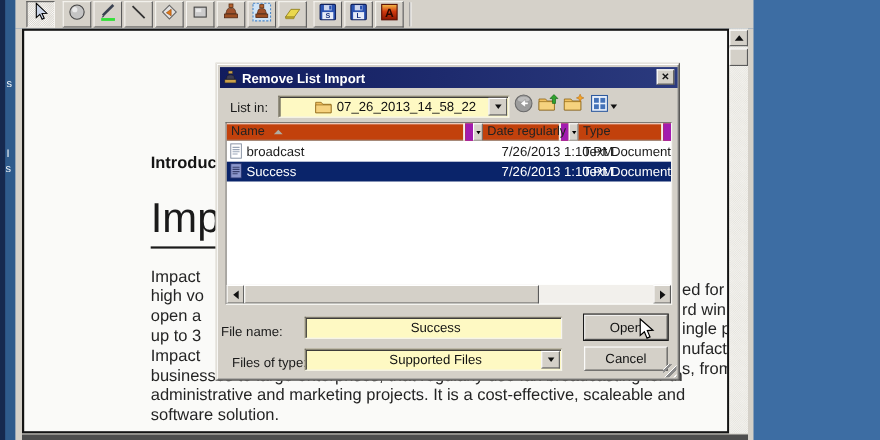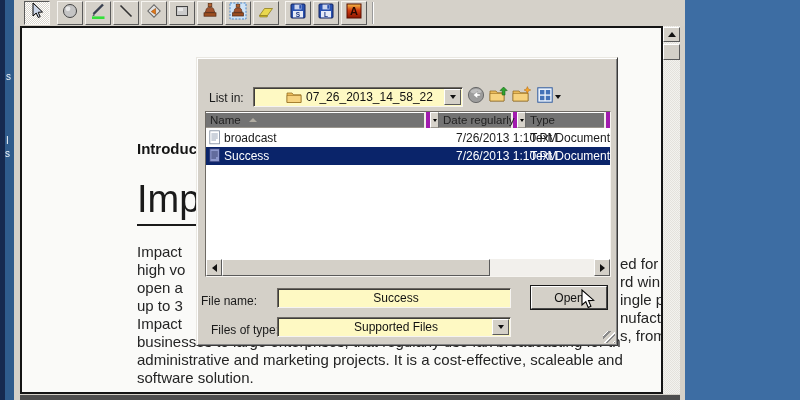--- a/index.html
+++ b/index.html
@@ -70,22 +70,22 @@
   .combo { position:absolute; height:20px; display:flex; align-items:center; font-size:12px; color:#111; }
   .combo .cval { padding-left:4px; white-space:nowrap; }
   .dropbtn { position:absolute; right:1px; top:1px; bottom:1px; width:17px; background:#d4d0c8;
              border:1px solid; border-color:#fff #5a5a5a #5a5a5a #fff;
              display:flex; align-items:center; justify-content:center; }
   .navbtn { position:absolute; top:29px; width:20px; height:19px; display:flex; align-items:center; justify-content:center; }
 
   
   .listbox { position:absolute; left:8px; top:53px; width:406px; height:166px; background:#fff;
              border:1px solid; border-color:#6e6a64 #f6f4f0 #f6f4f0 #6e6a64; overflow:hidden; }
-  .lhead { position:absolute; left:0; top:0; height:16px; background:#737373;
-           border-right:4px solid #a21caf; box-shadow:inset -2px 0 0 #f2f0ea, inset 0 -1px 0 #9a968e, inset 0 1px 0 #fff;
+  .lhead { position:absolute; left:0; top:0; height:16px; background:#c2410c;
+           border-right:7px solid #a21caf; box-shadow:inset -2px 0 0 #f2f0ea, inset 0 -1px 0 #9a968e, inset 0 1px 0 #fff;
            font-size:11.5px; color:#222; display:flex; align-items:center; padding-left:4px; white-space:nowrap; }
   .fbtn { position:absolute; top:0; width:9px; height:16px; background:#d6d2ca;
           border:1px solid; border-color:#fff #6a6a6a #9a968e #fff;
           display:flex; align-items:center; justify-content:center; }
   .fcaret { width:0; height:0; border-left:2.5px solid transparent; border-right:2.5px solid transparent; border-top:3.5px solid #000; }
   .sortmark { width:0; height:0; border-left:4px solid transparent; border-right:4px solid transparent; border-bottom:4px solid #b0aca2; margin-left:8px; }
   .lrow { position:absolute; left:0; width:448px; height:18px; font-size:12px; color:#1a1a1a;padding-left:18px; }
   .lrow .fname { position:absolute; left:18px; top:2px; white-space:nowrap; }
   .lrow .fdate { position:absolute; left:250px; top:2px; white-space:nowrap; }
   .lrow .ftype { position:absolute; left:324px; top:2px; white-space:nowrap; }
@@ -250,20 +250,33 @@
     <div class="sbtn" style="top:1px">
         <span class="tri-up"></span>
       </div>
     <div class="sbtn" style="top:18px;height:16px"></div>
   </div>
   <div class="doc-bottom-shade"></div>
 </div>
 
 <div class="dialog">
 
+  <div class="titlebar">
+    <span class="ticon">
+        <svg width="13" height="13" viewBox="0 0 13 13">
+          <rect x="4.5" y="0.5" width="4" height="2.6" fill="#caa04a" stroke="#2a2a2a" stroke-width="0.5"></rect>
+          <path d="M3 6.5 C3 4.6 4.6 4 6.5 4 C8.4 4 10 4.6 10 6.5 L10.6 8 H2.4 Z" fill="#3c3c52" stroke="#15151f" stroke-width="0.5"></path>
+          <rect x="1.4" y="8.4" width="10.2" height="3" fill="#caa04a" stroke="#2a2a2a" stroke-width="0.5"></rect>
+        </svg>
+      </span>
+    <span>Remove List Import</span>
+    <div class="closebtn">
+        <span>✕</span>
+      </div>
+  </div>
 
   <span class="dlabel" style="left:12px;top:33px">List in:</span>
 
   <div class="combo sunken" style="left:56px;top:29px;width:210px">
     <span style="margin-left:3px;display:flex">
         <svg width="16" height="14" viewBox="0 0 16 14">
           <path d="M1 3 h5 l1.5 1.8 H15 V12.5 H1 Z" fill="#f0c060" stroke="#8a6114" stroke-width="0.7"></path>
           <path d="M1 5.4 H15 V12.5 H1 Z" fill="#f6d27e" stroke="#8a6114" stroke-width="0.6"></path>
         </svg>
       </span>
@@ -369,20 +382,23 @@
     <span>Open</span>
   </div>
 
   <span class="dlabel" style="left:14px;top:265px">Files of type:</span>
   <div class="combo sunken" style="left:80px;top:259px;width:234px">
     <span class="cval">Supported Files</span>
     <div class="dropbtn">
         <span class="tri-dn"></span>
       </div>
   </div>
+  <div class="pushbtn" style="top:257px;height:22px">
+    <span>Cancel</span>
+  </div>
 
   <div class="grip"></div>
 </div>
 
 <div class="mcursor">
   <svg width="15" height="21" viewBox="0 0 15 21">
       <path d="M1 1 L1 16 L4.8 12.6 L7.2 18.4 L9.9 17.2 L7.5 11.6 L12.6 11.2 Z" fill="#fff" stroke="#000" stroke-width="1.1"></path>
     </svg>
 </div>
 

